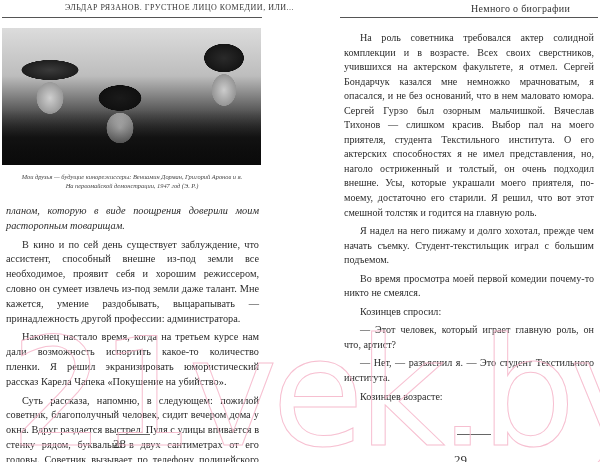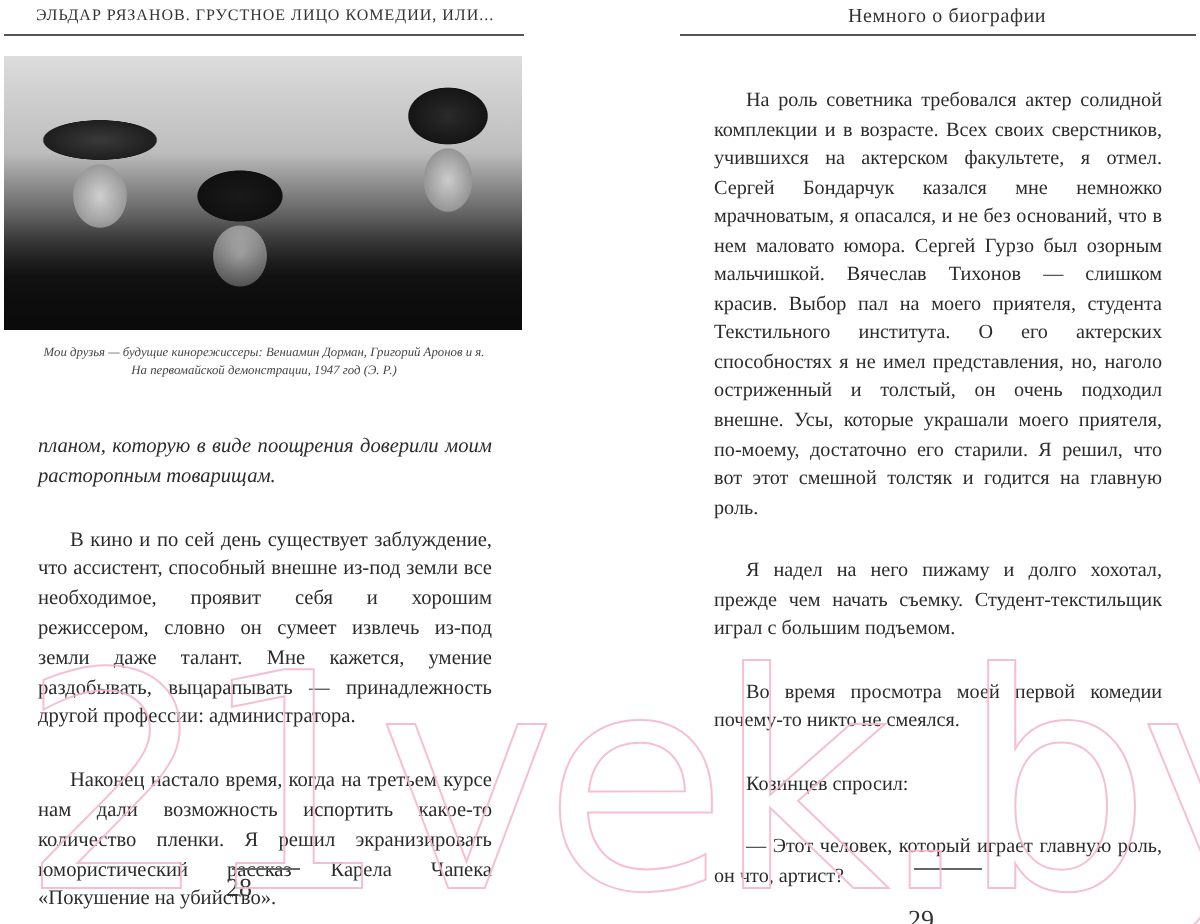--- a/index.html
+++ b/index.html
@@ -8,21 +8,21 @@
     position: relative;
     font-family: "DejaVu Serif", "Liberation Serif", serif;
     color: #2a2a2a;
   }
   .spread { position: absolute; inset: 0; display: flex; }
   .page { position: relative; width: 300px; height: 462px; }
   .page.left { }
   .page.right { }
   .running-head {
     position: absolute; top: 3px; font-size: 8.6px; letter-spacing: 0.6px;
-    color: #333; white-space: nowrap; font-family: "Liberation Serif", serif;
+    color: #333; white-space: nowrap; font-family: "Liberation Serif", serif; margin-left: 47px;
   }
   .left .running-head { left: 18px; text-transform: uppercase; font-variant: small-caps; letter-spacing: 0.5px; font-size: 8px; }
   .right .running-head { left: 124px; font-size: 10px; letter-spacing: 0.3px; }
   .head-rule { position: absolute; top: 17px; height: 1px; background: #555; }
   .left .head-rule { left: 2px; width: 260px; }
   .right .head-rule { left: 40px; width: 258px; }
 
   .photo {
     position: absolute; left: 2px; top: 28px; width: 259px; height: 137px;
     background:
@@ -43,21 +43,21 @@
     position: absolute; left: 4px; top: 172px; width: 256px; text-align: center;
     font-style: italic; font-size: 6.4px; line-height: 9px; color: #444;
     font-family: "Liberation Serif", serif;
   }
   .text {
     position: absolute; font-size: 10.3px; line-height: 14.8px; text-align: justify;
     font-family: "Liberation Serif", serif; color: #2b2b2b;
   }
   .left .text { left: 2px; top: 200px; width: 261px; }
   .right .text { left: 40px; top: 27px; width: 258px; }
-  .text p { margin: 17px; text-indent: 16px; }
+  .text p { margin: 4px; text-indent: 16px; }
   .text p.noindent { text-indent: 0; font-style: italic; }
   .folio {
     position: absolute; top: 436px; font-size: 13px; color: #333;
     font-family: "Liberation Serif", serif; width: 40px;
   }
   .folio-rule { position: absolute; top: 434px; height: 1px; width: 34px; background: #666; }
   .left .folio { left: 113px; }
   .left .folio-rule { left: 116px; }
   .right .folio { left: 354px; }
   .right .folio-rule { left: 357px; }

